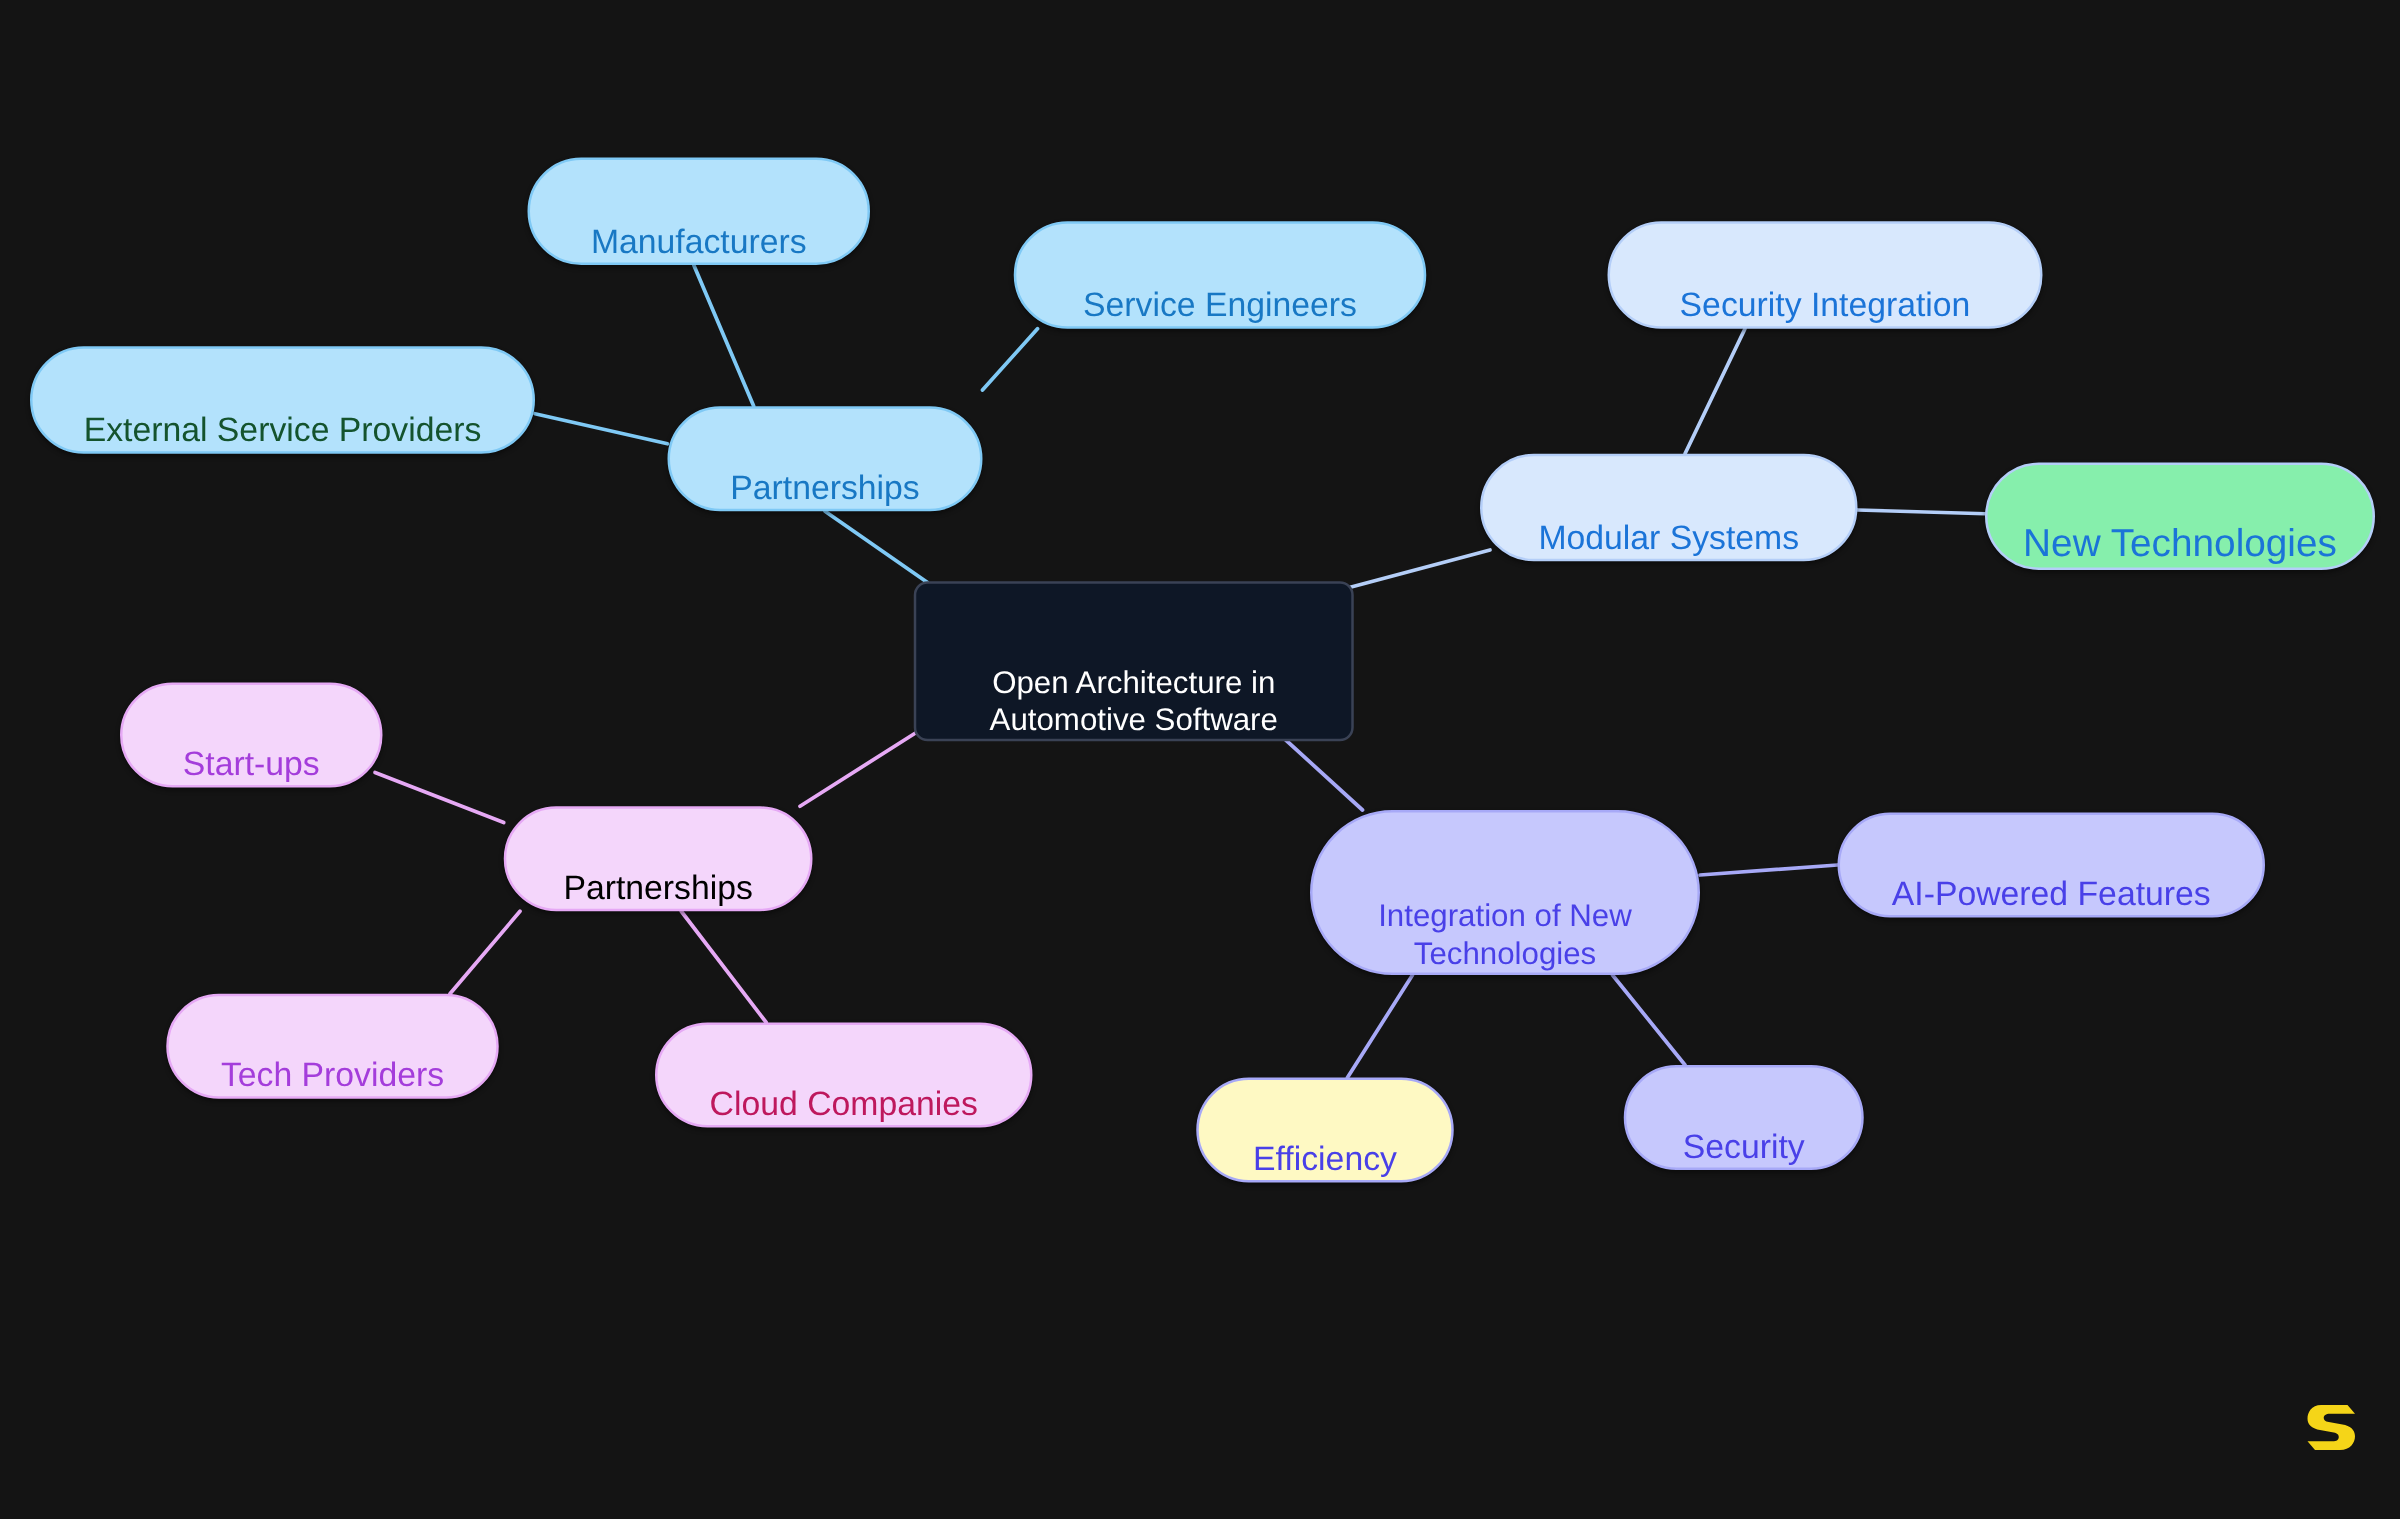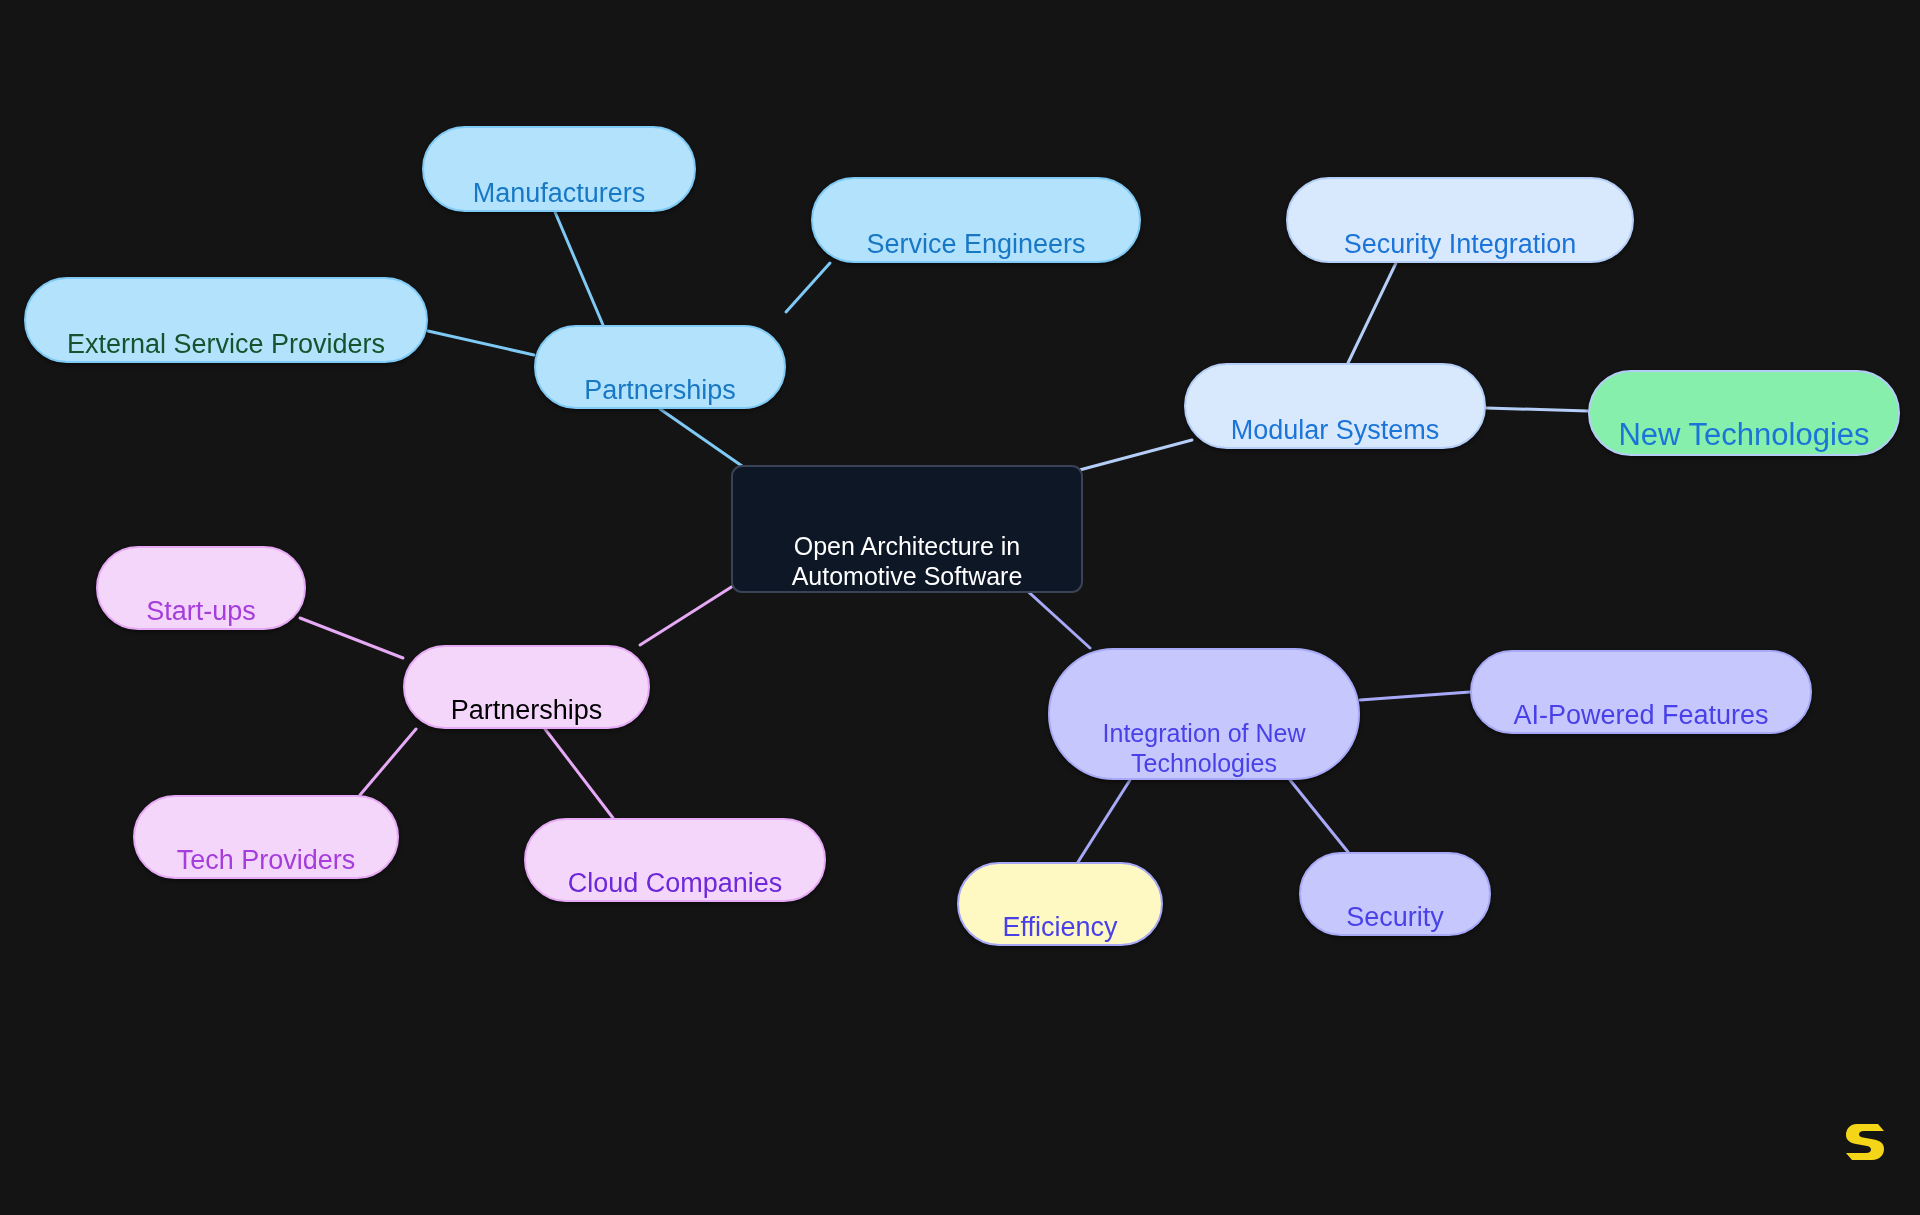--- a/index.html
+++ b/index.html
@@ -76,21 +76,21 @@
       <div class="node" style="left: 811px; top: 177px; width: 330px; height: 86px; background: rgb(179, 226, 252); border-color: rgb(127, 201, 245); color: rgb(24, 120, 196); font-size: 27px;"><span>Service Engineers</span></div>
       <div class="node" style="left: 24px; top: 277px; width: 404px; height: 86px; background: rgb(179, 226, 252); border-color: rgb(127, 201, 245); color: #14532d; font-size: 27px;"><span>External Service Providers</span></div>
       <div class="node" style="left: 1184px; top: 363px; width: 302px; height: 86px; background: rgb(216, 232, 253); border-color: rgb(180, 206, 248); color: rgb(27, 116, 216); font-size: 27px;"><span>Modular Systems</span></div>
       <div class="node" style="left: 403px; top: 645px; width: 247px; height: 84px; background: rgb(244, 214, 251); border-color: rgb(230, 169, 245); color: #000000; font-size: 27px;"><span>Partnerships</span></div>
       <div class="node" style="left: 1048px; top: 648px; width: 312px; height: 132px; background: rgb(198, 200, 253); border-color: rgb(167, 169, 247); color: rgb(73, 64, 232); font-size: 25px;"><span>Integration of New
 Technologies</span></div>
       <div class="node" style="left: 1286px; top: 177px; width: 348px; height: 86px; background: rgb(216, 232, 253); border-color: rgb(180, 206, 248); color: rgb(27, 116, 216); font-size: 27px;"><span>Security Integration</span></div>
       <div class="node" style="left: 1588px; top: 370px; width: 312px; height: 86px; background: #86efac; border-color: rgb(180, 206, 248); color: rgb(27, 116, 216); font-size: 31px;"><span>New Technologies</span></div>
       <div class="node" style="left: 96px; top: 546px; width: 210px; height: 84px; background: rgb(244, 214, 251); border-color: rgb(230, 169, 245); color: rgb(164, 61, 219); font-size: 27px;"><span>Start-ups</span></div>
       <div class="node" style="left: 133px; top: 795px; width: 266px; height: 84px; background: rgb(244, 214, 251); border-color: rgb(230, 169, 245); color: rgb(164, 61, 219); font-size: 27px;"><span>Tech Providers</span></div>
-      <div class="node" style="left: 524px; top: 818px; width: 302px; height: 84px; background: rgb(244, 214, 251); border-color: rgb(230, 169, 245); color: #6d28d9; font-size: 27px;"><span>Cloud Companies</span></div>
+      <div class="node" style="left: 524px; top: 818px; width: 302px; height: 84px; background: rgb(244, 214, 251); border-color: rgb(230, 169, 245); color: #be185d; font-size: 27px;"><span>Cloud Companies</span></div>
       <div class="node" style="left: 1470px; top: 650px; width: 342px; height: 84px; background: rgb(198, 200, 253); border-color: rgb(167, 169, 247); color: rgb(73, 64, 232); font-size: 27px;"><span>AI-Powered Features</span></div>
       <div class="node" style="left: 957px; top: 862px; width: 206px; height: 84px; background: #fef9c3; border-color: rgb(167, 169, 247); color: rgb(73, 64, 232); font-size: 27px;"><span>Efficiency</span></div>
       <div class="node" style="left: 1299px; top: 852px; width: 192px; height: 84px; background: rgb(198, 200, 253); border-color: rgb(167, 169, 247); color: rgb(73, 64, 232); font-size: 27px;"><span>Security</span></div>
     </div>
   <svg id="logo" viewBox="0 0 40 44" xmlns="http://www.w3.org/2000/svg" style="left: 1845px; top: 1120px;">
     <path d="M33 4 L12 4 C4 4 1 10 1 15 C1 20 5 23 11 24 L22 26 C25 26.5 26 28 26 29.5 C26 31.5 24.5 33 21 33 L1 33 L7 40 L27 40 C35 40 39 34.5 39 29 C39 23.5 35 20.5 29 19.5 L18 17.5 C15 17 14 15.8 14 14.3 C14 12.3 15.5 11 19 11 L39 11 Z" fill="#f5d518"></path>
   </svg>
 </div>
 
 </body></html>

